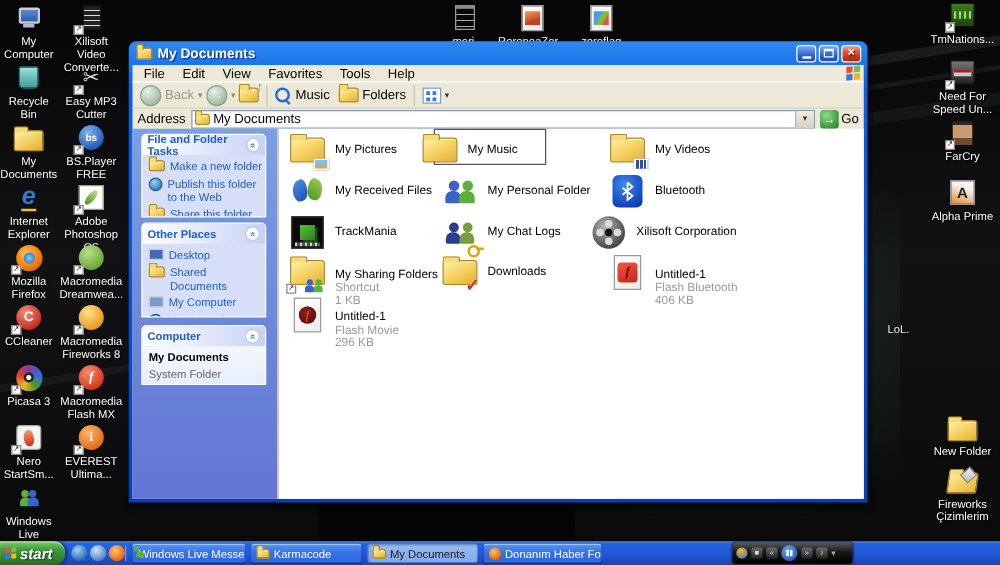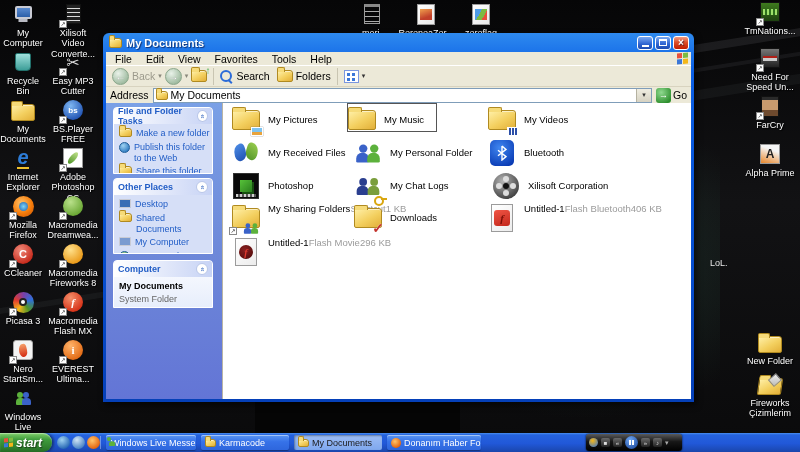--- a/index.html
+++ b/index.html
@@ -75,21 +75,21 @@
 .globe{width:11px;height:11px;border-radius:50%;background:radial-gradient(circle at 35% 30%,#9ED2F2,#2E7BC0 80%);border:1px solid #1F5E98}
 .smon{width:12px;height:9px;background:#3A6EB5;border:1px solid #C9CBD4;border-radius:1px}
 .detail-name{font-weight:bold;font-size:9px;color:#000}
 .detail-type{font-size:9px;color:#666}
 .panel .pbody.details-body{background:linear-gradient(180deg,#F4F7FE,#E6EDFB)}
 
 .files{flex:1;background:#fff;position:relative;border-left:1px solid #B9B5A5}
 .fitem{position:absolute;display:flex;align-items:flex-start;gap:7px;cursor:default}
 .ficon{width:30px;height:30px;position:relative;display:flex;align-items:center;justify-content:center;flex:none}
 .flabel{font-size:9.5px;color:#000;margin-top:9px;white-space:nowrap}
-.fcol{display:flex;flex-direction:row;font-size:9.5px;line-height:10.5px;margin-top:1px;white-space:nowrap}
+.fcol{display:flex;flex-direction:column;font-size:9.5px;line-height:10.5px;margin-top:12px;white-space:nowrap}
 .dim{color:#9B9B9B}
 .selbox{position:absolute;left:124px;top:0;width:90px;height:29px;border:1px solid #555}
 .ovl{position:absolute;z-index:2}
 .photo-ovl{right:-2px;bottom:-1px;width:12px;height:9px;background:linear-gradient(180deg,#7EC3F0 60%,#E8A33D 60%);border:1px solid #fff;box-shadow:0 0 1px #555}
 .filmstrip-ovl{right:-2px;bottom:-1px;width:12px;height:9px;background:#2C4FA8;border:1px solid #fff;background-image:repeating-linear-gradient(90deg,#fff 0 1px,transparent 1px 3px)}
 .check-ovl{right:-1px;bottom:-3px;color:#C3322B;font-weight:bold;font-size:14px;text-shadow:0 0 1px #fff}
 .key{position:absolute;right:-4px;bottom:0;width:13px;height:5px}
 .key::before{content:"";position:absolute;left:0;top:0;width:6px;height:6px;border:2px solid #D9A60F;border-radius:50%}
 .key::after{content:"";position:absolute;left:7px;top:2px;width:6px;height:2px;background:#D9A60F}
 .btsq{width:24px;height:26px;border-radius:5px;background:radial-gradient(circle at 40% 30%,#3F86F0,#0A3BB4 85%);display:flex;align-items:center;justify-content:center}
@@ -373,21 +373,21 @@
         <span class="navcirc">
             <span>→</span>
           </span>
         <span class="dd">▾</span>
         <span class="upfold">
             <span class="xfold" style="width:16px;height:12px;display:block"></span>
             <span class="upar">↑</span>
           </span>
         <span class="vsep"></span>
         <span class="mag"></span>
-        <span>Search</span>
+        <span>Music</span>
         <span class="xfold" style="width:16px;height:12px;margin-left:4px"></span>
         <span>Folders</span>
         <span class="vsep"></span>
         <span class="viewgrid"></span>
         <span class="dd" style="color:#333">▾</span>
       </div>
 
       <div class="addressbar">
         <span class="addr-l">Address</span>
         <span class="combo">
@@ -486,21 +486,21 @@
               </span>
             <span class="flabel">My Received Files</span>
           </div>
           <div class="fitem" style="left:8px;top:68px">
             <span class="ficon">
                 <span class="tmsq">
                   <span class="tmcube"></span>
                   <i></i>
                 </span>
               </span>
-            <span class="flabel">Photoshop</span>
+            <span class="flabel">TrackMania</span>
           </div>
           <div class="fitem" style="left:8px;top:100px">
             <span class="ficon">
                 <span class="xfold" style="width:28px;height:20px"></span>
                 <span class="person" style="--c:#5CB13C;position:absolute;right:2px;bottom:-2px;transform:scale(.8)"></span>
                 <span class="person" style="--c:#3A62C8;position:absolute;right:9px;bottom:-2px;transform:scale(.8)"></span>
                 <span class="sc">↗</span>
               </span>
             <span class="fcol">
                 <span>My Sharing Folders</span>
@@ -516,21 +516,21 @@
                   </span>
                 </span>
               </span>
             <span class="fcol">
                 <span>Untitled-1</span>
                 <span class="dim">Flash Movie</span>
                 <span class="dim">296 KB</span>
               </span>
           </div>
 
-          <div class="fitem" style="left:124px;top:2px">
+          <div class="fitem" style="left:114px;top:2px">
             <span class="ficon">
                 <span class="xfold" style="width:28px;height:20px"></span>
               </span>
             <span class="flabel">My Music</span>
           </div>
           <div class="fitem" style="left:130px;top:68px">
             <span class="ficon">
                 <span class="person" style="--c:#2A3E8F;transform:scale(1.3);margin-right:2px"></span>
                 <span class="person" style="--c:#7A9E3C;transform:scale(1.3)"></span>
                 <span class="key"></span>
@@ -562,21 +562,21 @@
           <div class="fitem" style="left:264px;top:35px">
             <span class="ficon">
                 <span class="btsq">
                   <svg width="12" height="16" viewBox="0 0 12 16">
                     <path d="M6 1 v14 l4 -3.4 L2 5.2 M6 15 l4 -3.4 M6 1 l4 3.4 L2 10.8" stroke="#fff" stroke-width="1.4" fill="none"></path>
                   </svg>
                 </span>
               </span>
             <span class="flabel">Bluetooth</span>
           </div>
-          <div class="fitem" style="left:268px;top:68px">
+          <div class="fitem" style="left:249px;top:68px">
             <span class="ficon">
                 <span class="reel"></span>
               </span>
             <span class="flabel">Xilisoft Corporation</span>
           </div>
           <div class="fitem" style="left:264px;top:100px">
             <span class="ficon">
                 <span class="fpage">
                   <span class="fsquare">
                     <span>f</span>

